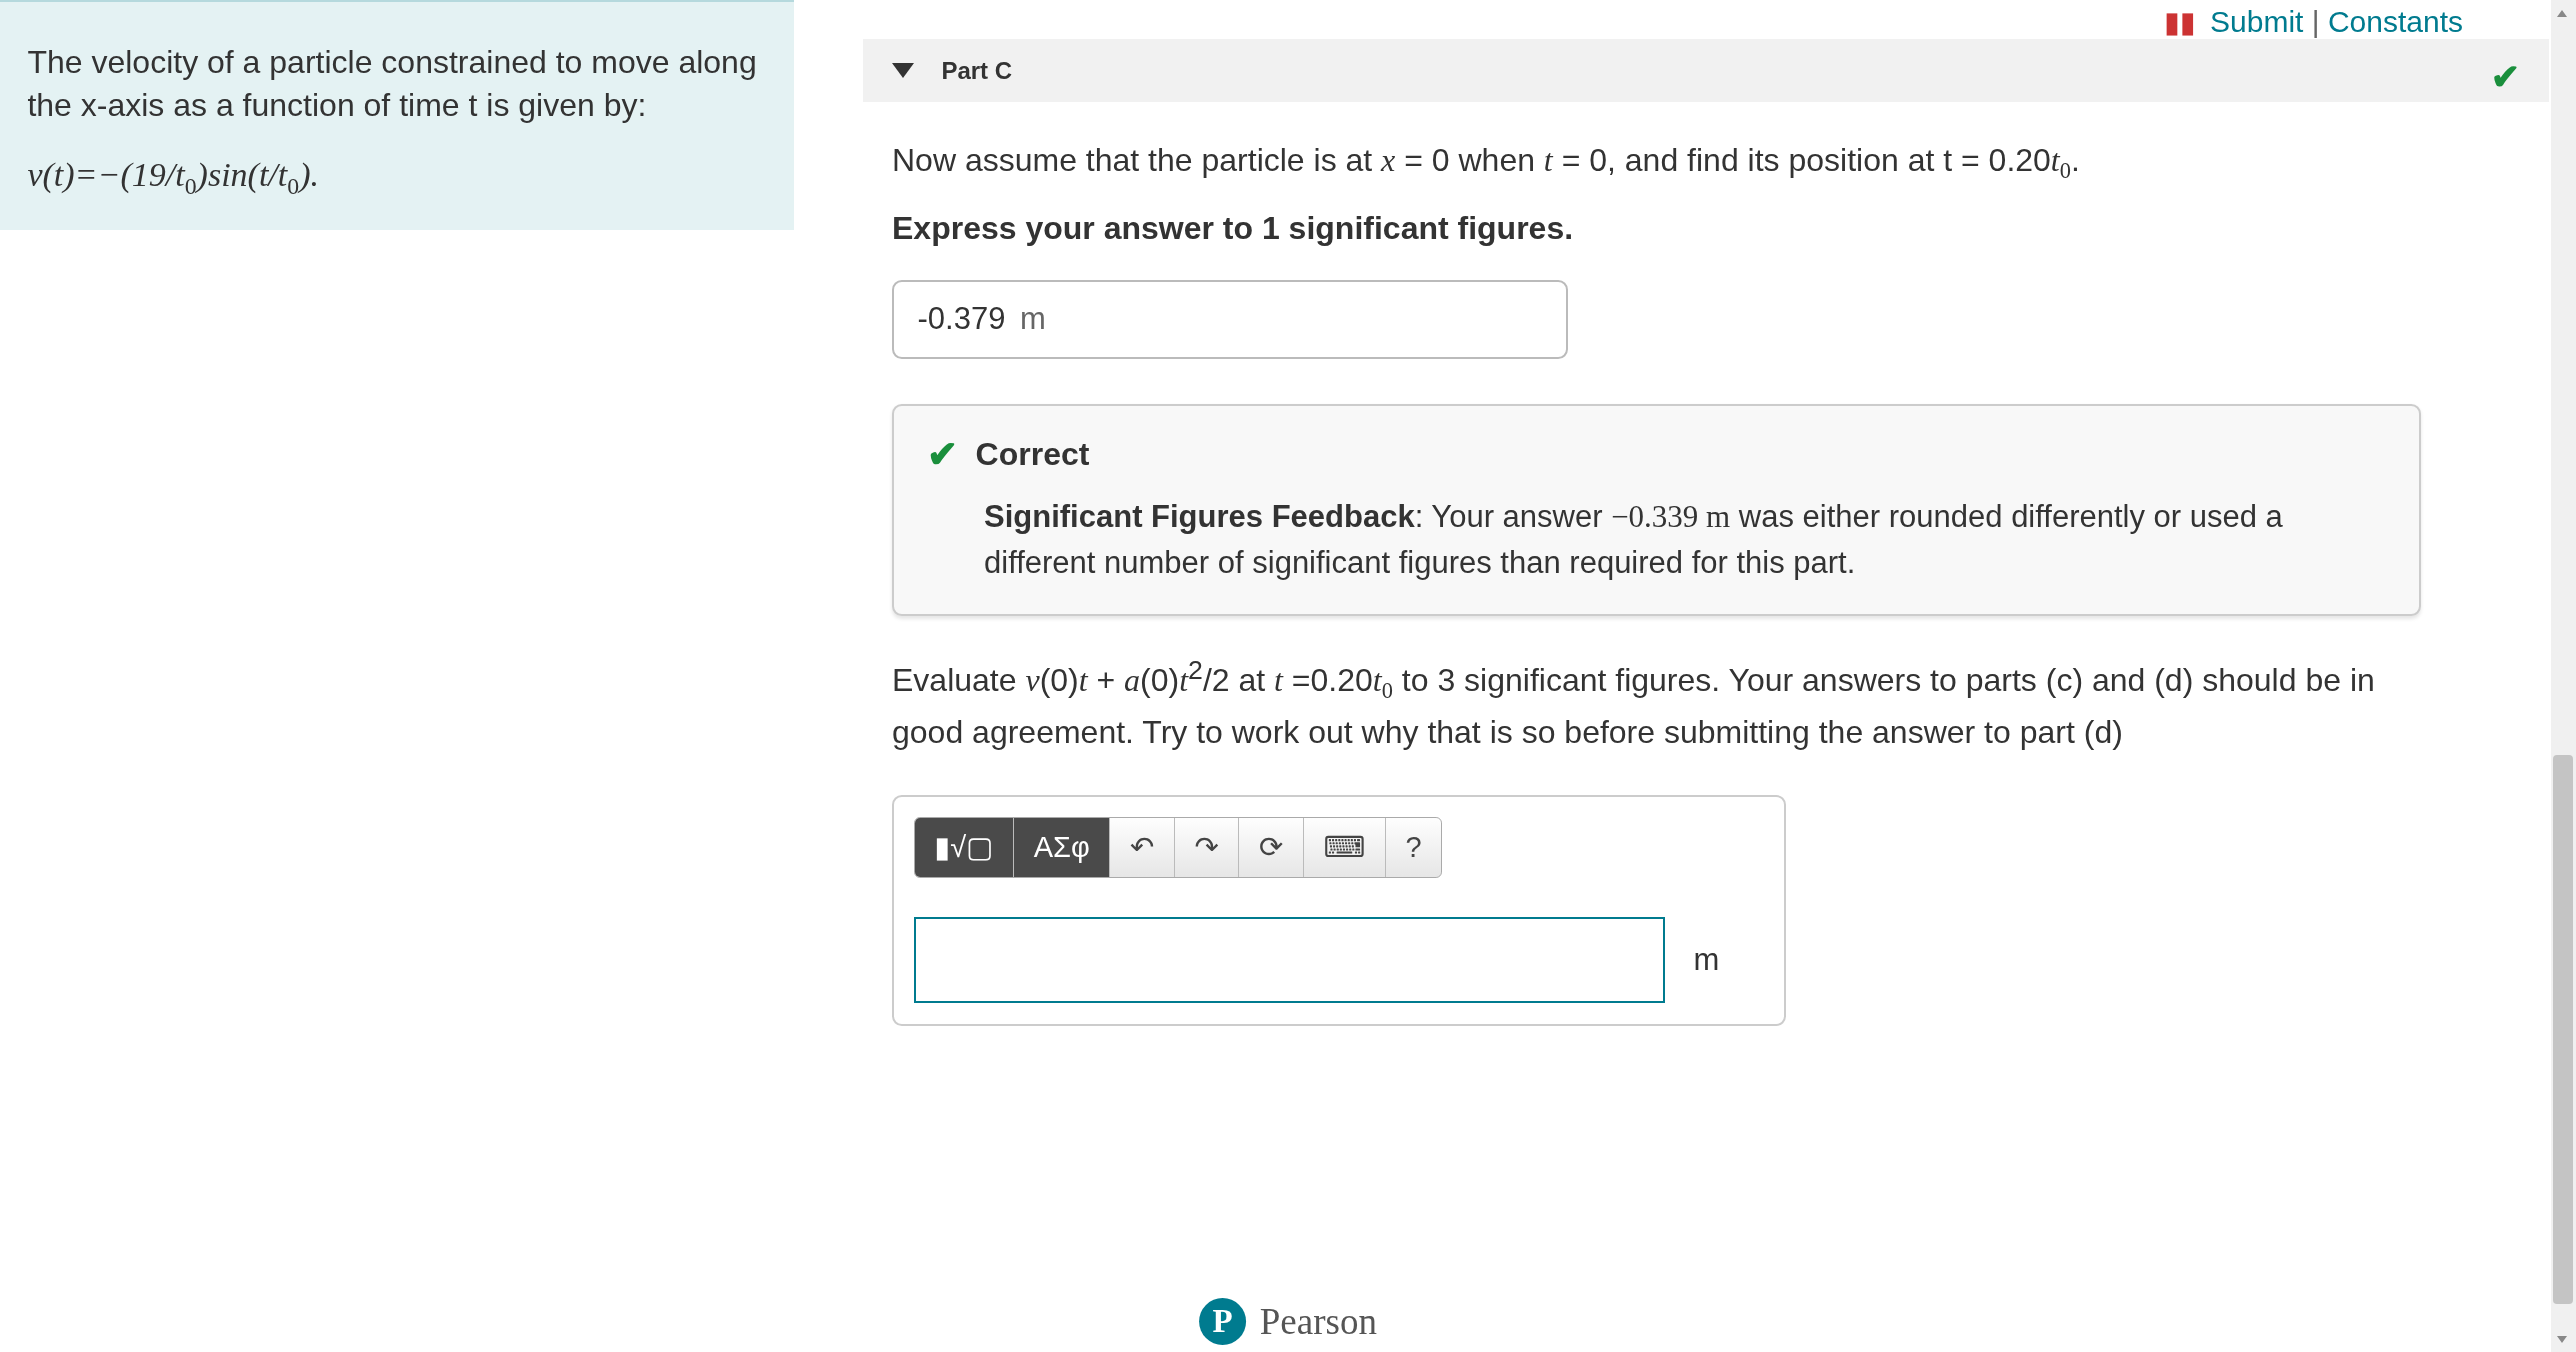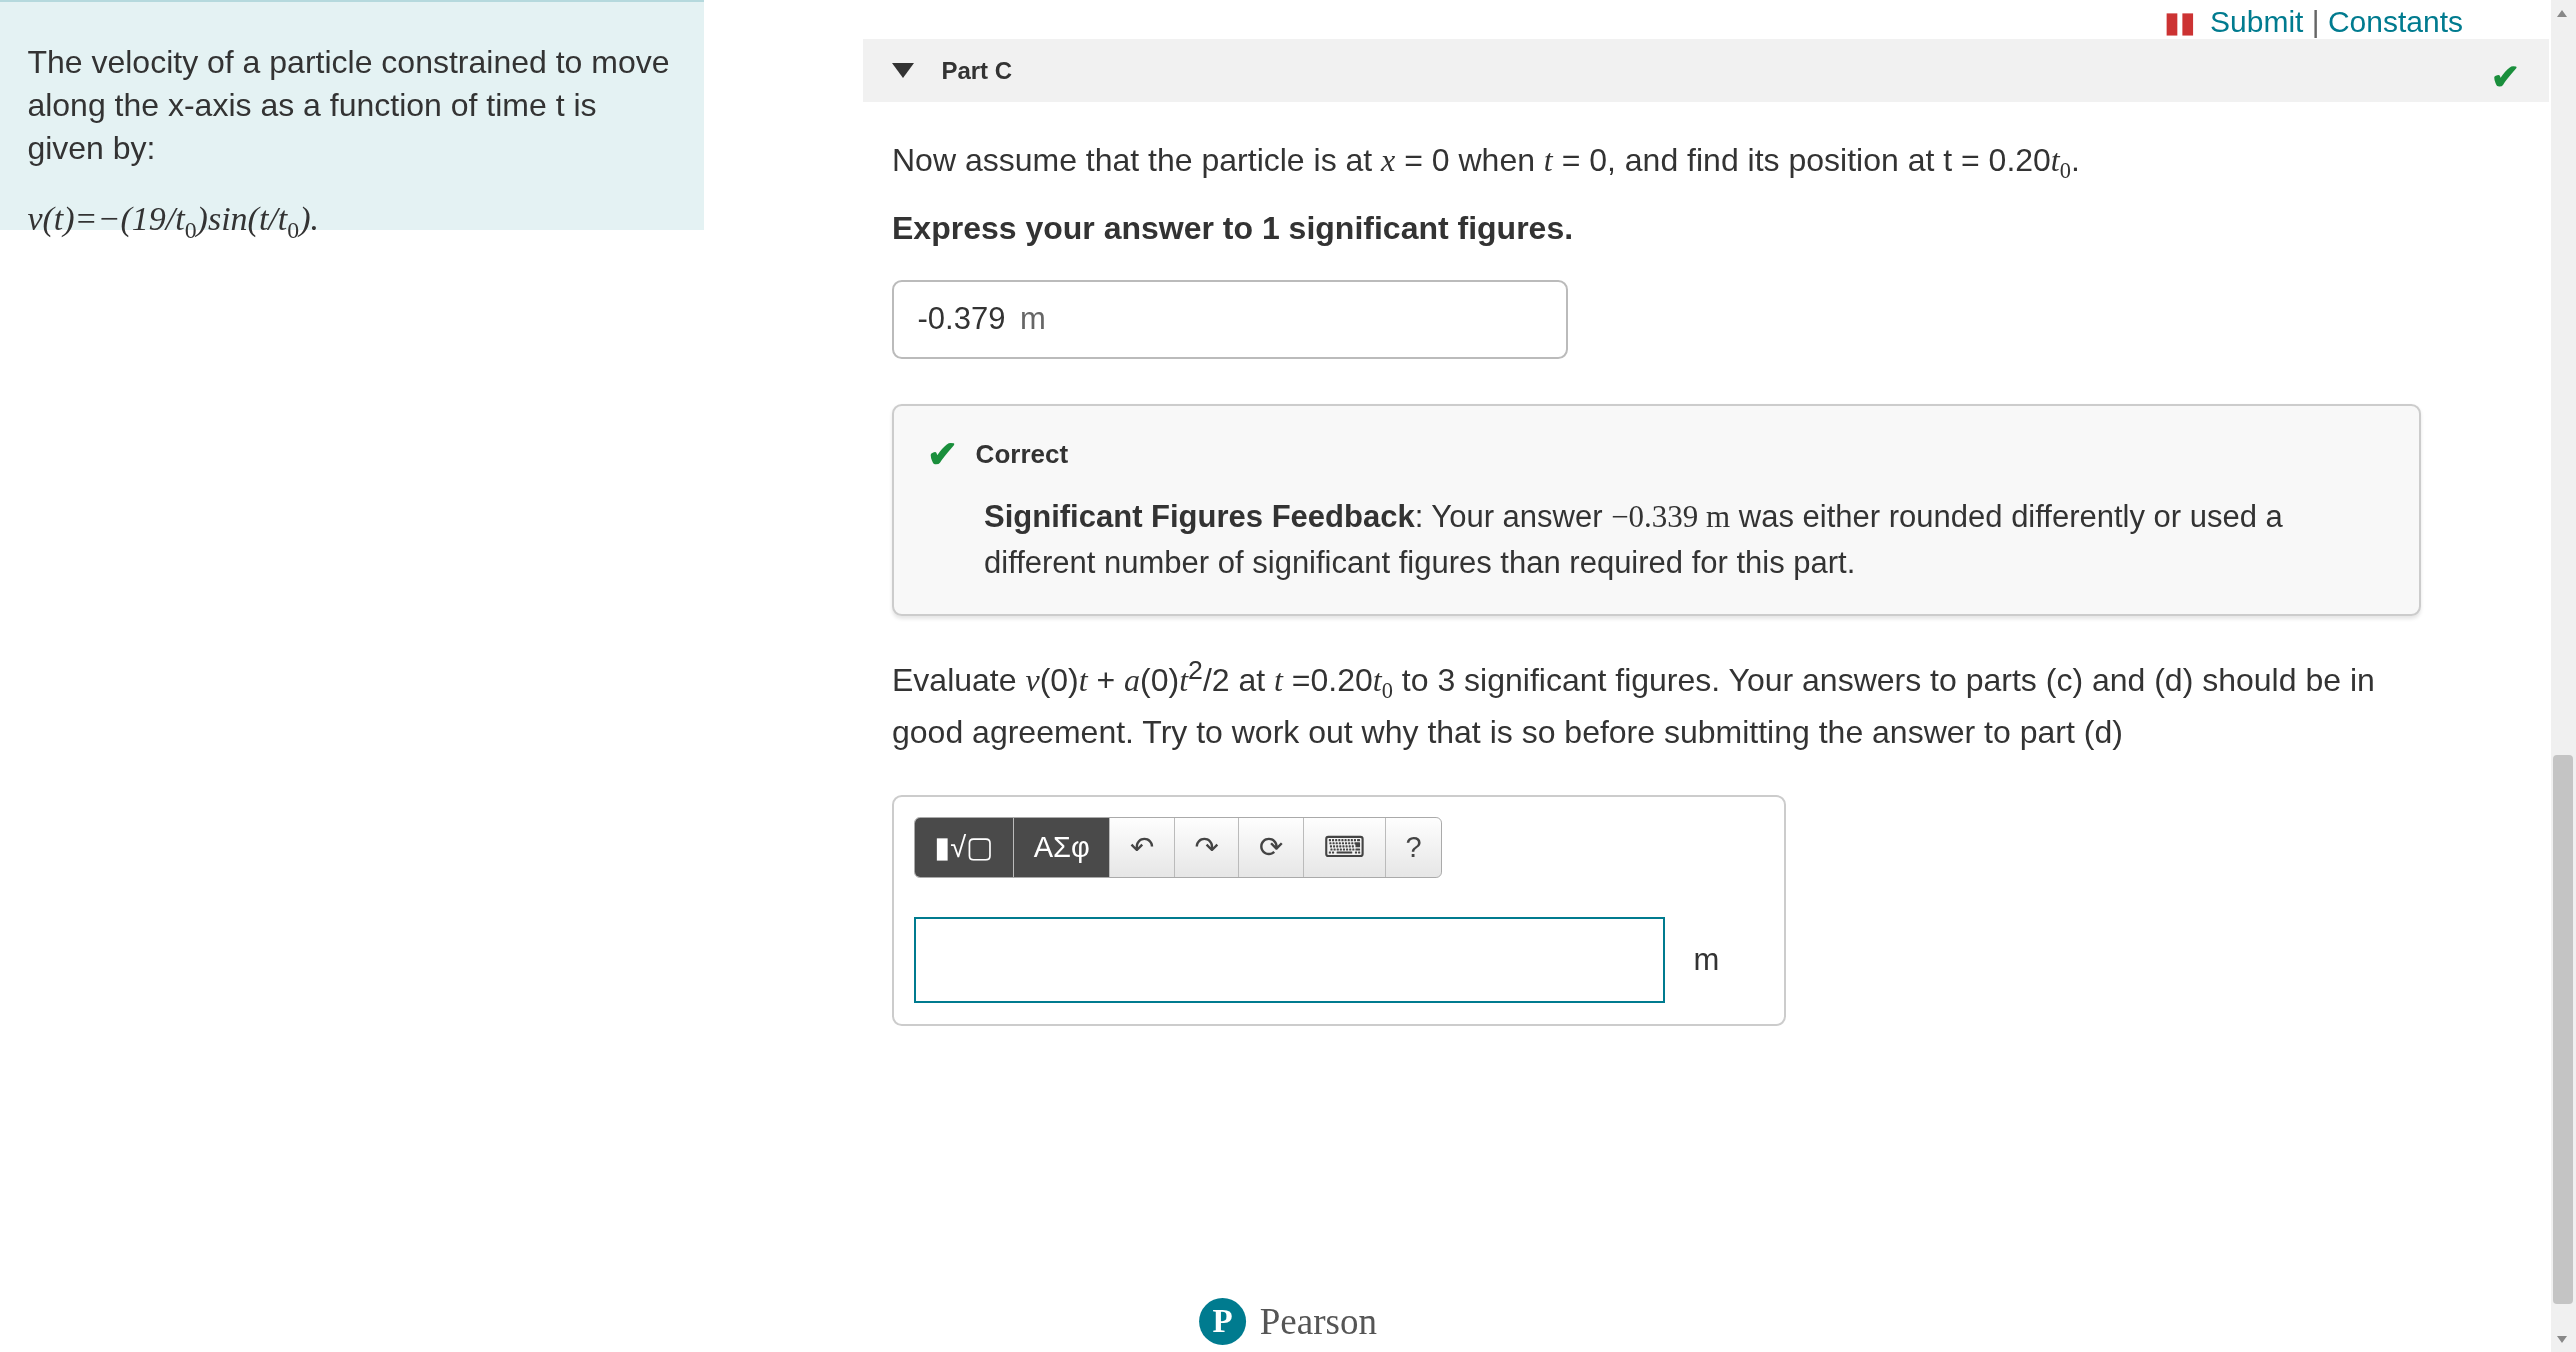--- a/index.html
+++ b/index.html
@@ -10,21 +10,21 @@
     background: #fff;
     width: 2576px;
     height: 1353px;
     position: relative;
     overflow: hidden;
   }
   .left-panel {
     position: absolute;
     left: 0;
     top: 0;
-    width: 704px;
+    width: 794px;
     height: 230px;
     background: #e4f2f3;
     border-top: 2px solid #b5d9dd;
     padding: 39px 27.4px 19.6px 27.4px;
   }
   .problem-text {
     font-size: 32px;
     line-height: 1.35;
     color: #333;
   }
@@ -98,21 +98,21 @@
     margin-top: 45px;
     width: 1529px;
     border: 2px solid #ccc;
     border-radius: 9.8px;
     background: #f8f8f8;
     padding: 27.4px 33px;
     box-shadow: 0 2.9px 3.9px rgba(0,0,0,0.1);
   }
   .feedback-head { display: flex; align-items: center; gap: 17.6px; margin-bottom: 17.6px; }
   .feedback-head .check { color: #1a8f3c; font-size: 37px; font-weight: bold; }
-  .feedback-head .lbl { font-weight: bold; font-size: 26px; }
+  .feedback-head .lbl { font-weight: bold; font-size: 32px; }
   .feedback-body { font-size: 31px; line-height: 1.5; padding-left: 57px; }
   .feedback-body .bold { font-weight: bold; }
   .feedback-body .mono { font-family: "Times New Roman", serif; }
   .part-d-header { margin-top: 93px; }
   .part-d-body { padding-top: 34px; padding-left: 29px; }
   .eq-editor {
     margin-top: 39px;
     width: 894px;
     border: 2px solid #ccc;
     border-radius: 9.8px;

